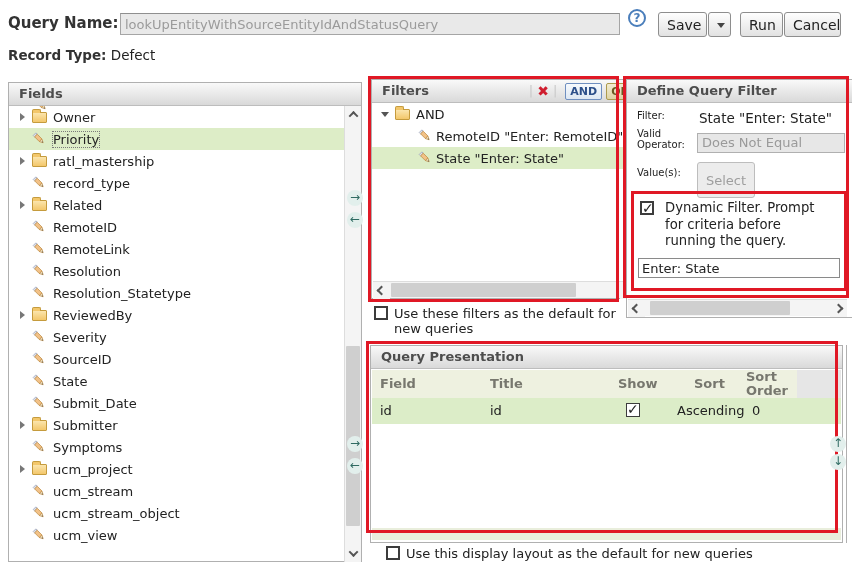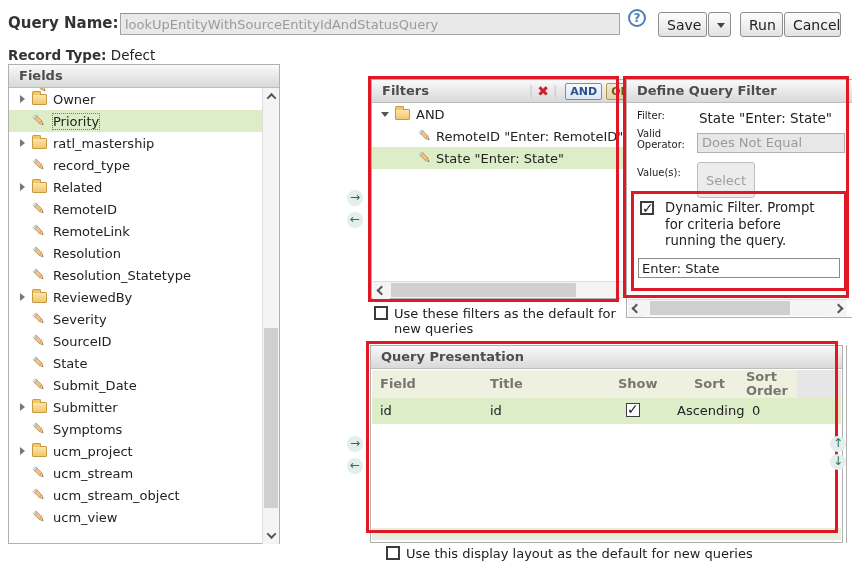--- a/index.html
+++ b/index.html
@@ -28,21 +28,21 @@
 
   
   .panel { position:absolute; background:#fff; border:1px solid #b0b0b0; }
   .panel-header { height:23px; background:linear-gradient(#f9f9f9,#d9d9d9); border-bottom:1px solid #bdbdbd;
                   font-weight:bold; color:#4d4d4d; font-size:13px; line-height:22px; padding-left:10px; }
 
   
   .redrect { position:absolute; border:3px solid #e01825; pointer-events:none; z-index:30; }
 
   
-  .fields-panel { left:8px; top:64px; width:272px; height:480px; }
+  .fields-panel { left:8px; top:82px; width:354px; height:480px; }
   .fields-body { position:relative; height:456px; overflow:hidden; }
   .fields-list { position:absolute; left:0; top:0; right:17px; }
   .clipped-row { height:10px; overflow:hidden; position:relative; }
   .clipped-row .icon-slot { position:absolute; left:22px; top:-8px; }
   .tree-row { height:22px; display:flex; align-items:center; padding-left:6px; white-space:nowrap; cursor:pointer; }
   .tree-row.selected { background:#ddedc7; }
   .tree-row.selected .lbl { outline:1px dotted #7a7a7a; }
   .caret-slot { width:14px; display:flex; justify-content:center; }
   .tri-right { width:0; height:0; border-top:4px solid transparent; border-bottom:4px solid transparent;
                border-left:5px solid #777; }

